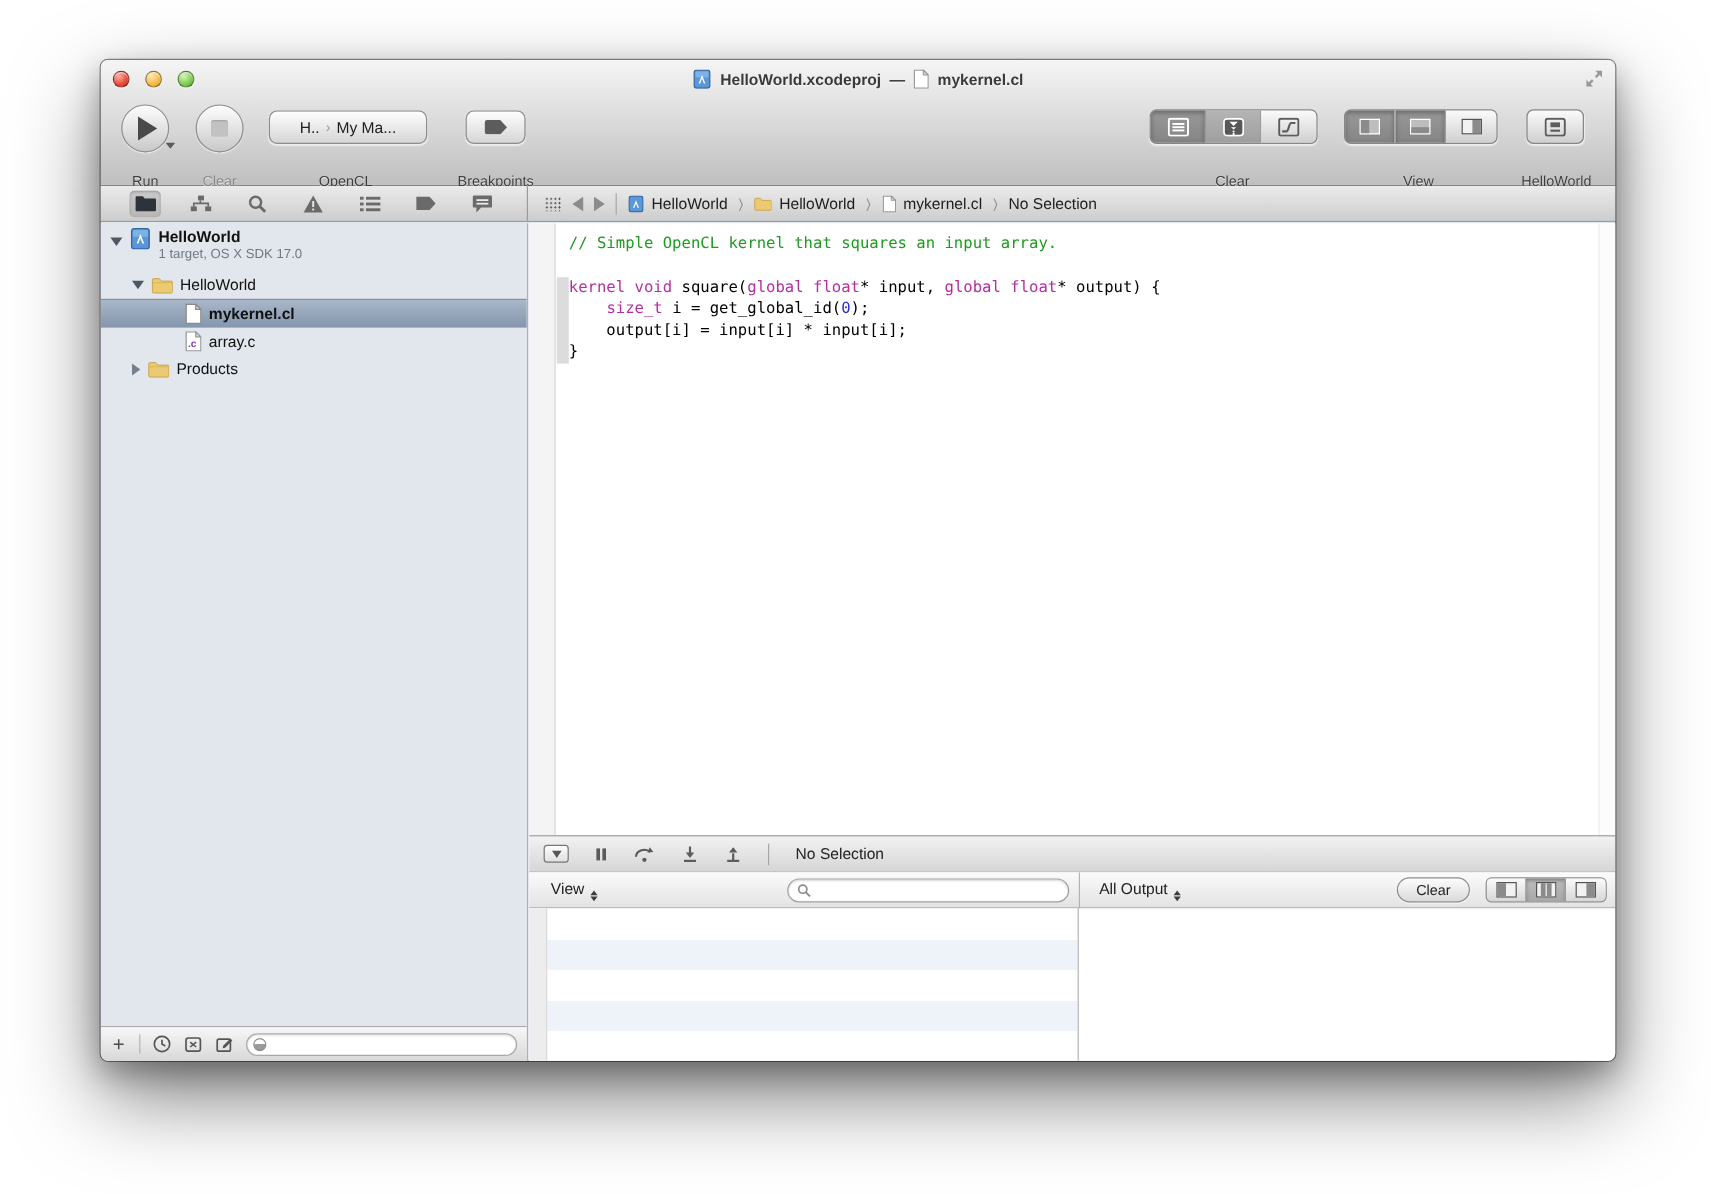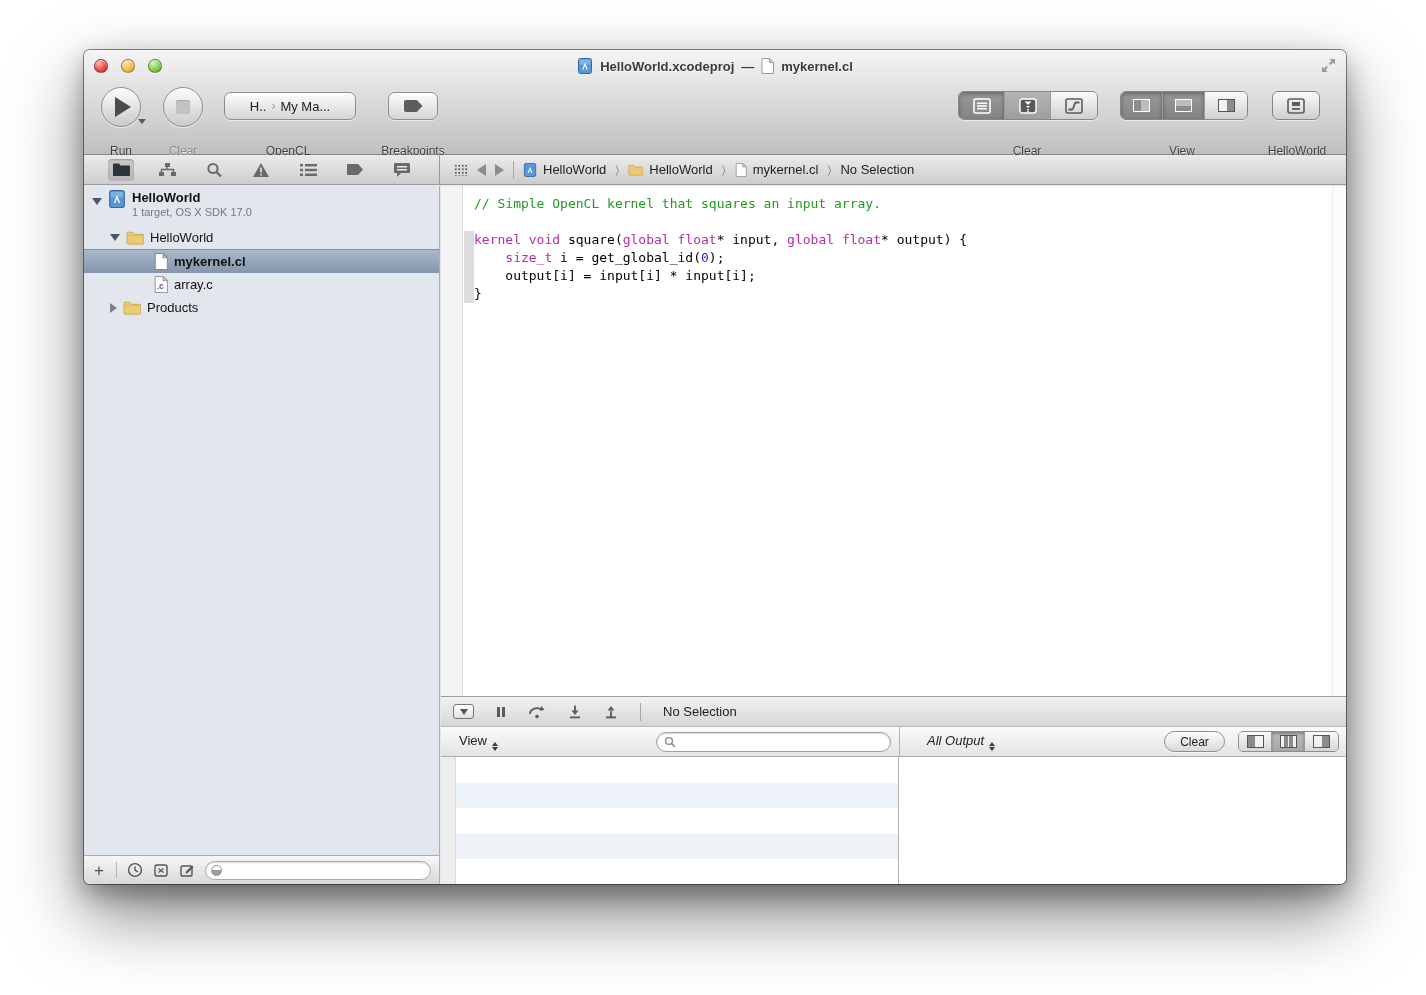--- a/index.html
+++ b/index.html
@@ -471,21 +471,21 @@
             </span>
         </div>
         <div class="search-field">
           <svg width="12" height="12" viewBox="0 0 12 12">
               <circle cx="5" cy="5" r="3.4" fill="none" stroke="#8b8b8b" stroke-width="1.4"></circle>
               <path d="M7.6 7.6 L11 11" stroke="#8b8b8b" stroke-width="1.6"></path>
             </svg>
           <input class="search-input" placeholder="" style="">
         </div>
         <div style="position:absolute; left:458px; top:0; bottom:0; width:1px; background:#b3b3b3;"></div>
-        <div style="position:absolute; left:486px; top:6px;font-style:italic;">
+        <div style="position:absolute; left:475px; top:6px;">
           <span>All Output</span><span class="updown">
               <b class="u"></b>
               <b class="d"></b>
             </span>
         </div>
         <div class="clear-btn">
             <span>Clear</span>
           </div>
         <div class="mini-seg-group">
           <div class="mini-seg">

